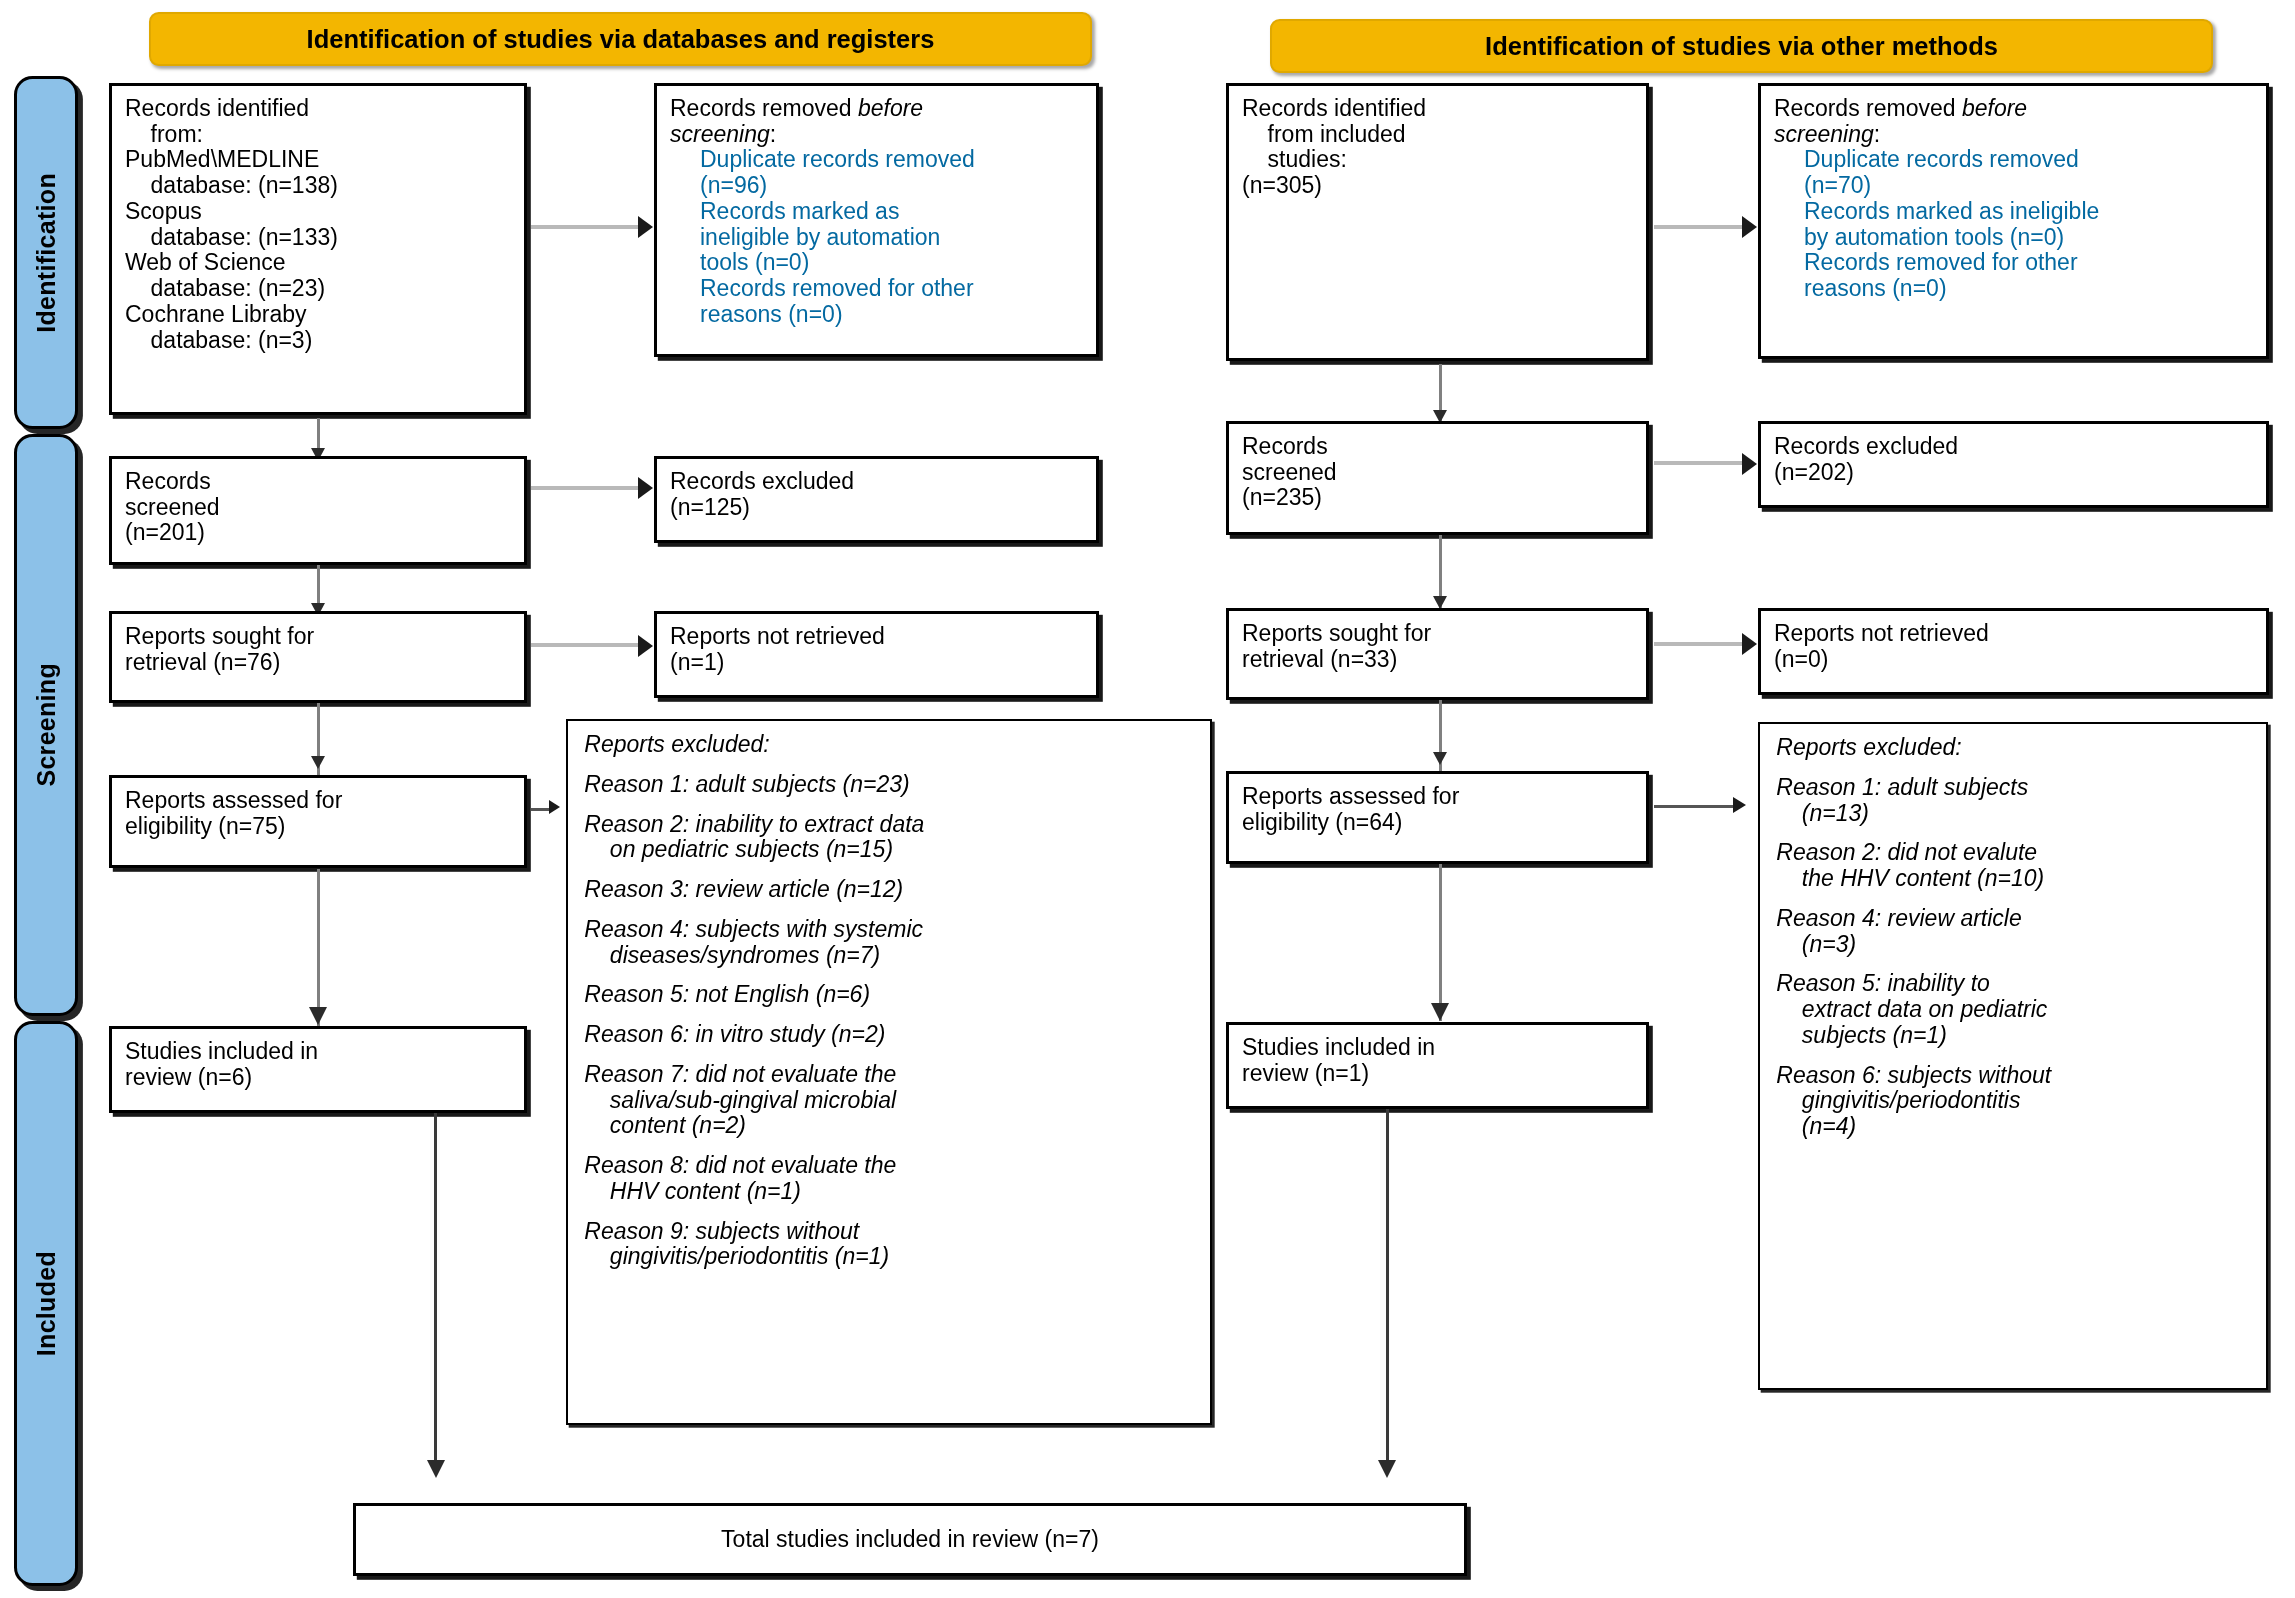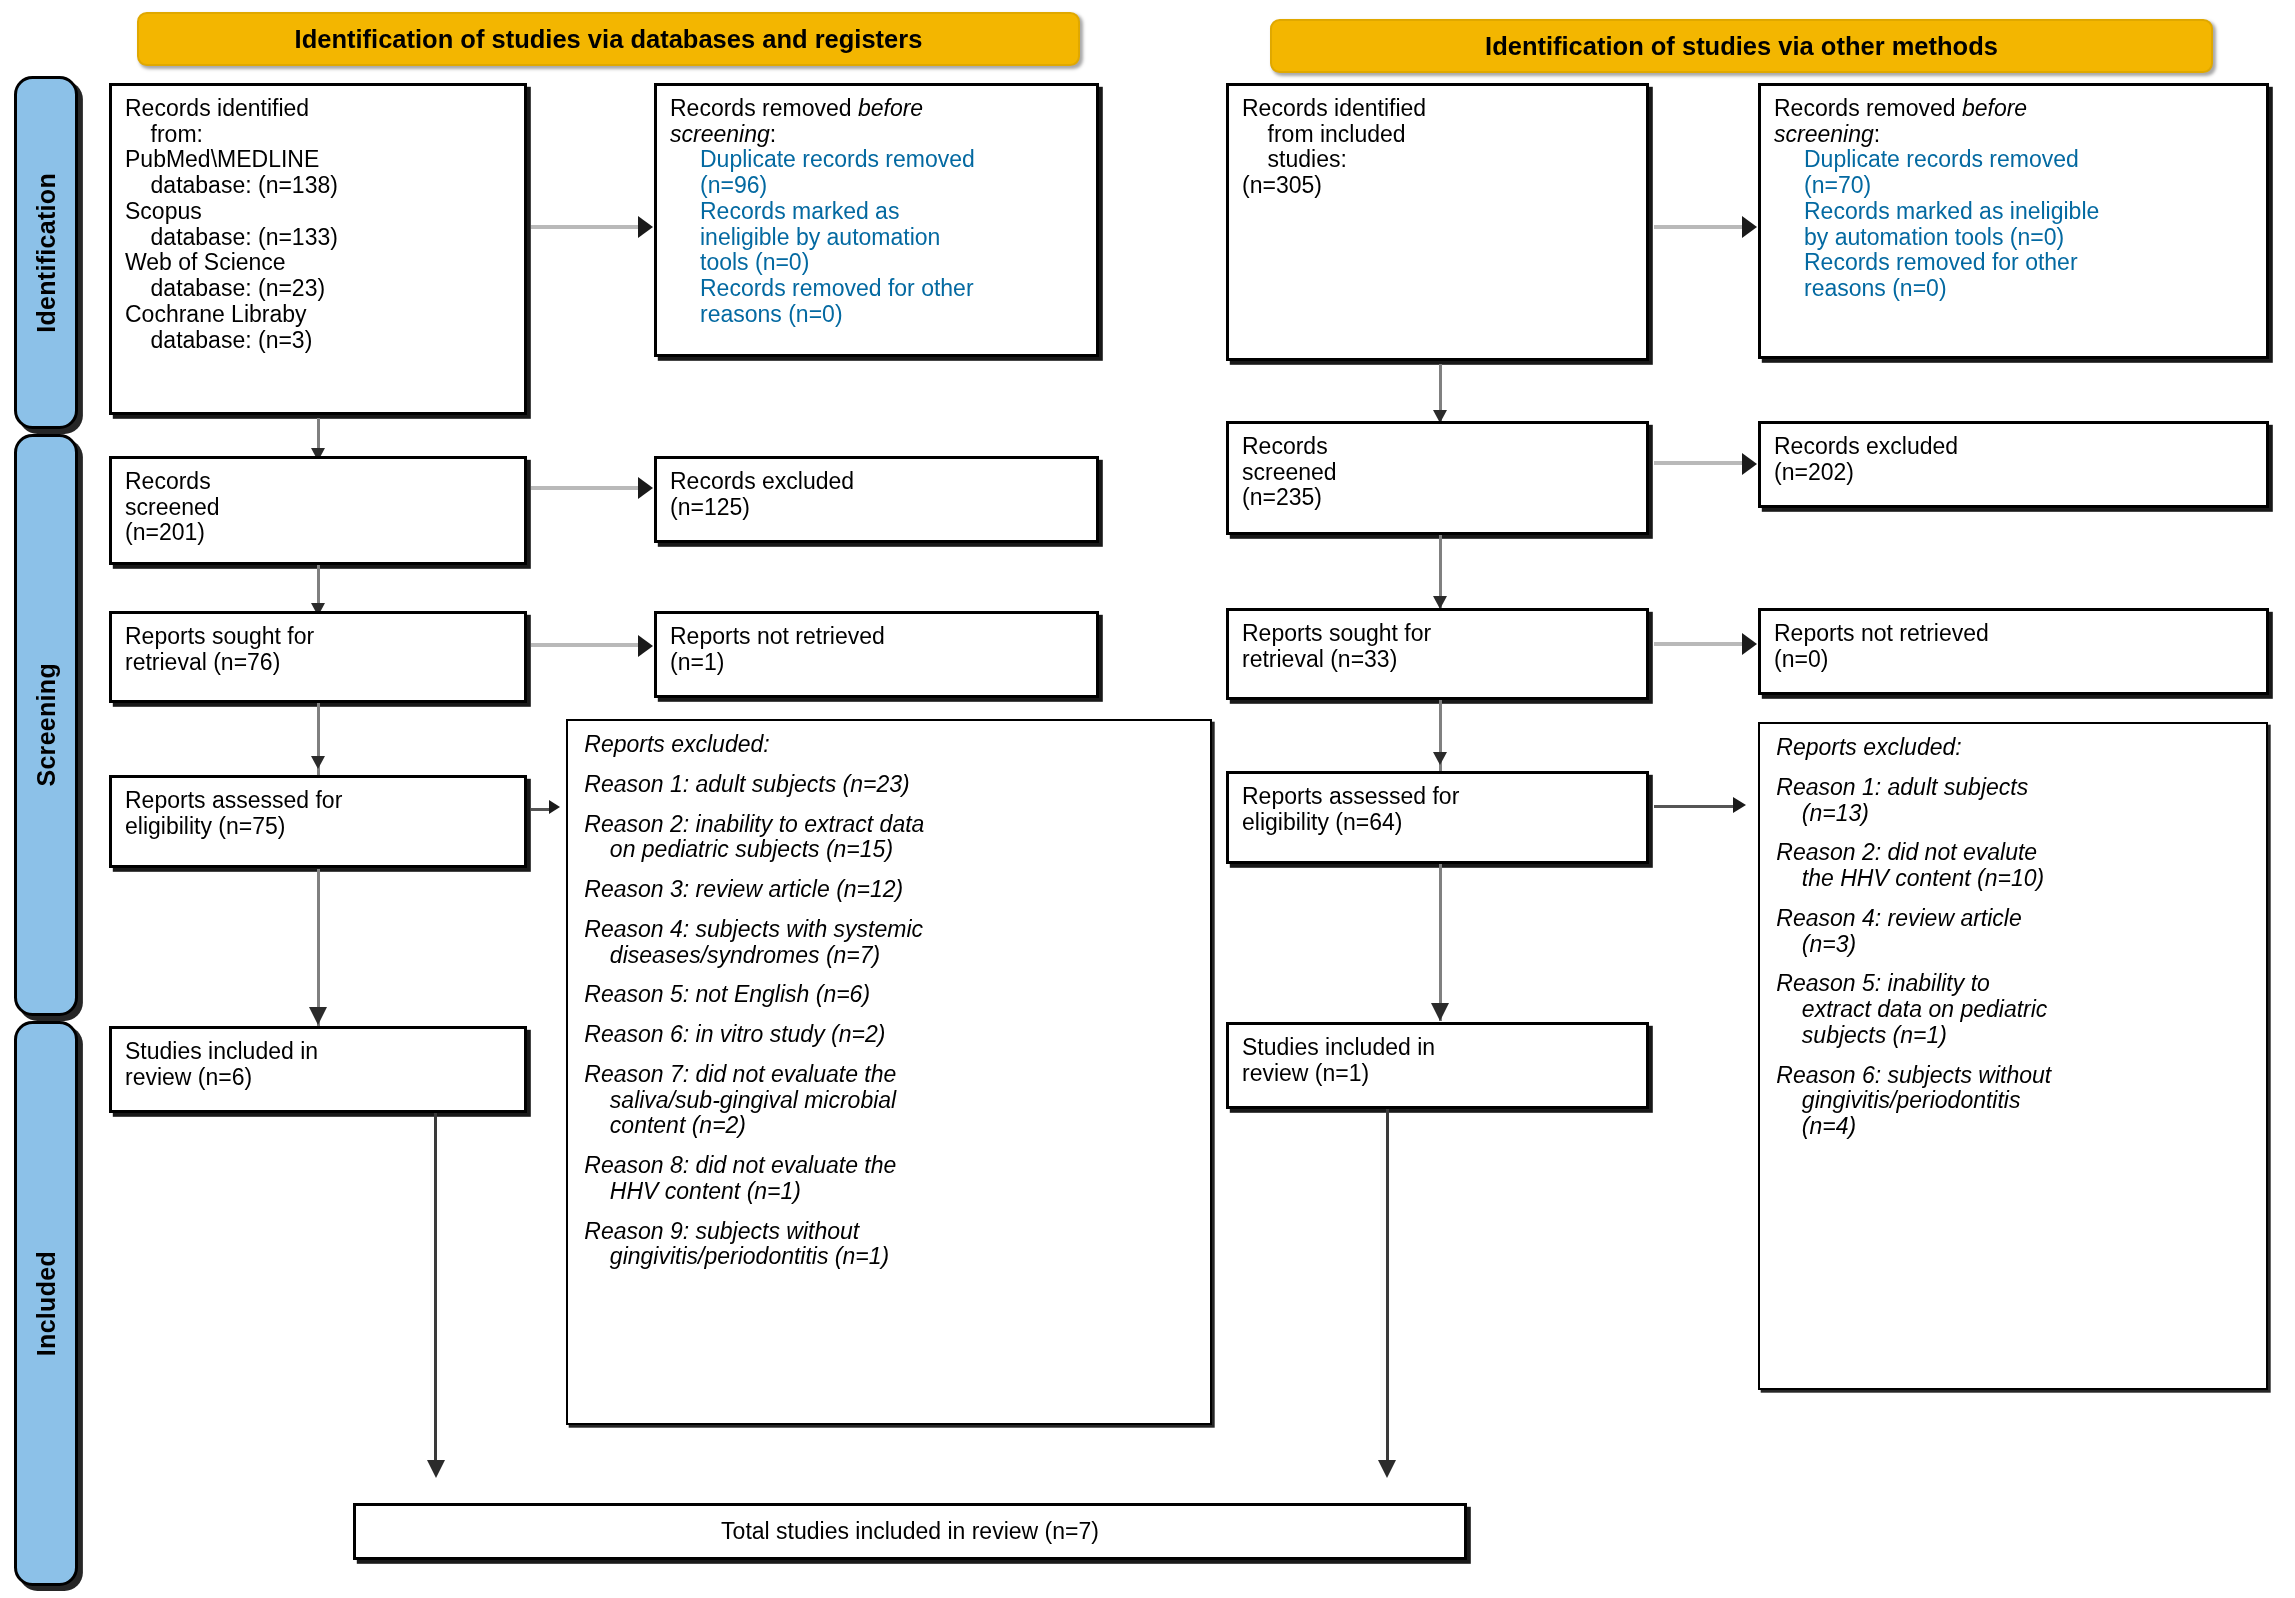--- a/index.html
+++ b/index.html
@@ -142,21 +142,21 @@
   </div>
 
   <div class="phase-tab" style="left:14px; top:434px; width:58px; height:576px;">
     <span class="phase-label">Screening</span>
   </div>
 
   <div class="phase-tab" style="left:14px; top:1021px; width:58px; height:559px;">
     <span class="phase-label">Included</span>
   </div>
 
-  <div class="banner" style="left:137px; top:12px; width:939px; height:50px;align-items:center;">
+  <div class="banner" style="left:149px; top:12px; width:939px; height:50px;align-items:center;">
     <span class="banner-text">Identification of studies via databases and registers</span>
   </div>
 
   <div class="banner" style="left:1270px; top:19px; width:939px; height:50px;">
     <span class="banner-text">Identification of studies via other methods</span>
   </div>
 
   <div class="fbox" style="left:109px; top:83px; width:418px; height:332px;">
     <div class="txt">Records identified
     from:</div>
@@ -344,18 +344,18 @@
   <div class="arrow-down" style="left:1431px; top:1003px;"></div>
 
   <div class="fbox" style="left:1226px; top:1022px; width:423px; height:87px;">
     <div class="txt">Studies included in
 review (n=1)</div>
   </div>
 
   <div class="vline dark" style="left:1386px; top:1109px; width:2.7px; height:363px;"></div>
   <div class="arrow-down" style="left:1378px; top:1460px;"></div>
 
-  <div class="fbox" style="left:353px; top:1503px; width:1114px; height:57px; display:flex; align-items:center; justify-content:center; padding:0;">
+  <div class="fbox" style="left:353px; top:1503px; width:1114px; height:73px; display:flex; align-items:center; justify-content:center; padding:0;">
     <div class="txt centered">Total studies included in review (n=7)</div>
   </div>
 
 </div>
 
 
 </body></html>

